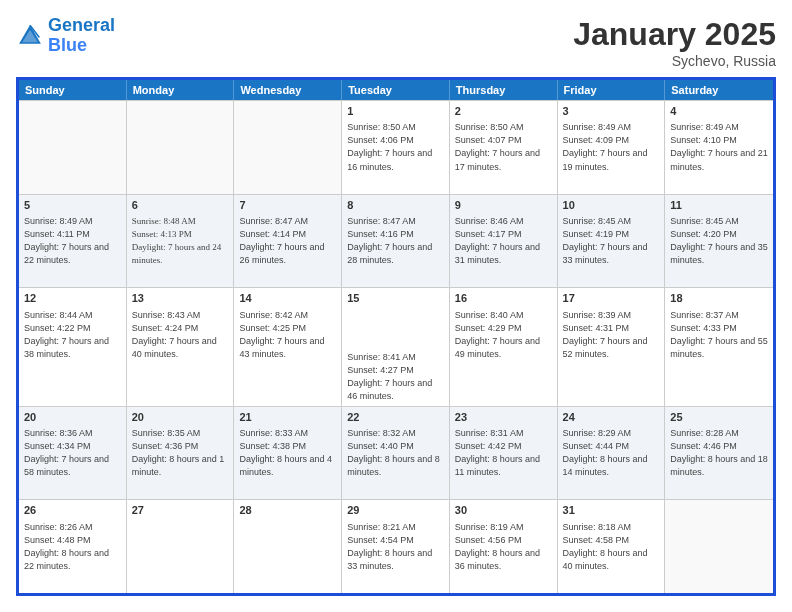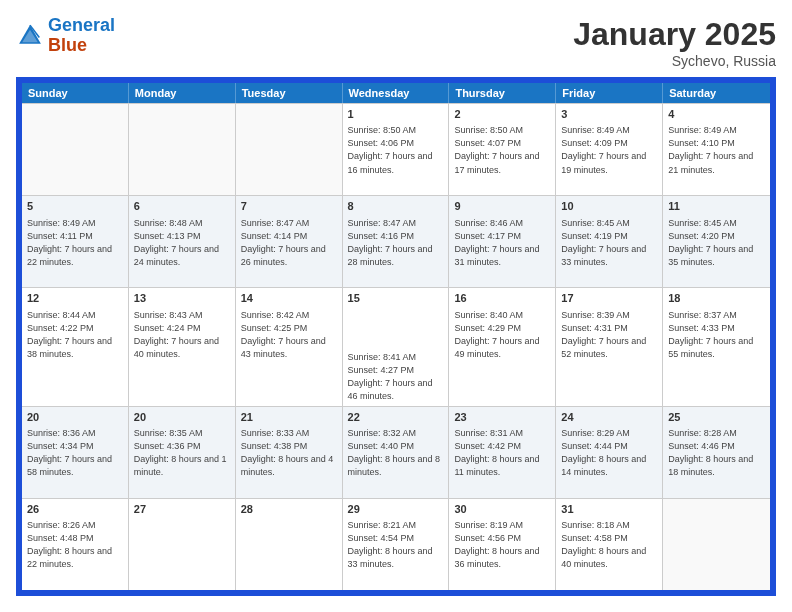--- a/index.html
+++ b/index.html
@@ -50,21 +50,21 @@
       color: #333;
     }
     .location {
       font-size: 14px;
       color: #555;
     }
     .calendar {
       flex: 1;
       display: flex;
       flex-direction: column;
-      border: 6px solid #1d4ed8;
+      border: 3px solid #1d4ed8;
     }
     .cal-header-row {
       display: grid;
       grid-template-columns: repeat(7, 1fr);
       background: #1a75c4;
     }
     .cal-header-cell {
       color: #fff;
       font-size: 11px;
       font-weight: bold;
@@ -122,35 +122,35 @@
 <div class="page">
   <div class="header">
     <div class="logo">
       <svg class="logo-icon" viewBox="0 0 36 36">
         <polygon points="18,4 32,28 4,28" fill="#1a75c4"></polygon>
         <polygon points="18,10 28,26 8,26" fill="#fff" opacity="0.3"></polygon>
         <line x1="18" y1="4" x2="30" y2="20" stroke="#1a75c4" stroke-width="2"></line>
       </svg>
       <div class="logo-text">
         <div><span>General</span></div>
-        <div><span style="color:#c2410c">Blue</span></div>
+        <div><span style="color:#3b82f6">Blue</span></div>
       </div>
     </div>
     <div class="title-block">
       <div class="month-title">January 2025</div>
       <div class="location">Sychevo, Russia</div>
     </div>
   </div>
 
   <div class="calendar">
     <div class="cal-header-row">
     <div class="cal-header-cell">Sunday</div>
         <div class="cal-header-cell">Monday</div>
+        <div class="cal-header-cell">Wednesday</div>
         <div class="cal-header-cell">Tuesday</div>
-        <div class="cal-header-cell">Wednesday</div>
         <div class="cal-header-cell">Thursday</div>
         <div class="cal-header-cell">Friday</div>
         <div class="cal-header-cell">Saturday</div>
       </div>
     <div class="cal-body">
     <div class="cal-row">
           <div class="cal-cell empty"></div>
           <div class="cal-cell empty"></div>
           <div class="cal-cell empty"></div>
           <div class="cal-cell">
@@ -180,21 +180,21 @@
         </div>
         <div class="cal-row alt-row">
           <div class="cal-cell">
             <div class="day-num">5</div>
             <div class="cell-info" style="white-space: pre-line;">Sunrise: 8:49 AM
 Sunset: 4:11 PM
 Daylight: 7 hours and 22 minutes.</div>
           </div>
           <div class="cal-cell">
             <div class="day-num">6</div>
-            <div class="cell-info" style="white-space: pre-line;">Sunrise: 8:48 AM
+            <div class="cell-info" style="white-space: pre-line; font-family: Liberation Serif, serif;">Sunrise: 8:48 AM
 Sunset: 4:13 PM
 Daylight: 7 hours and 24 minutes.</div>
           </div>
           <div class="cal-cell">
             <div class="day-num">7</div>
             <div class="cell-info" style="white-space: pre-line;">Sunrise: 8:47 AM
 Sunset: 4:14 PM
 Daylight: 7 hours and 26 minutes.</div>
           </div>
           <div class="cal-cell">

